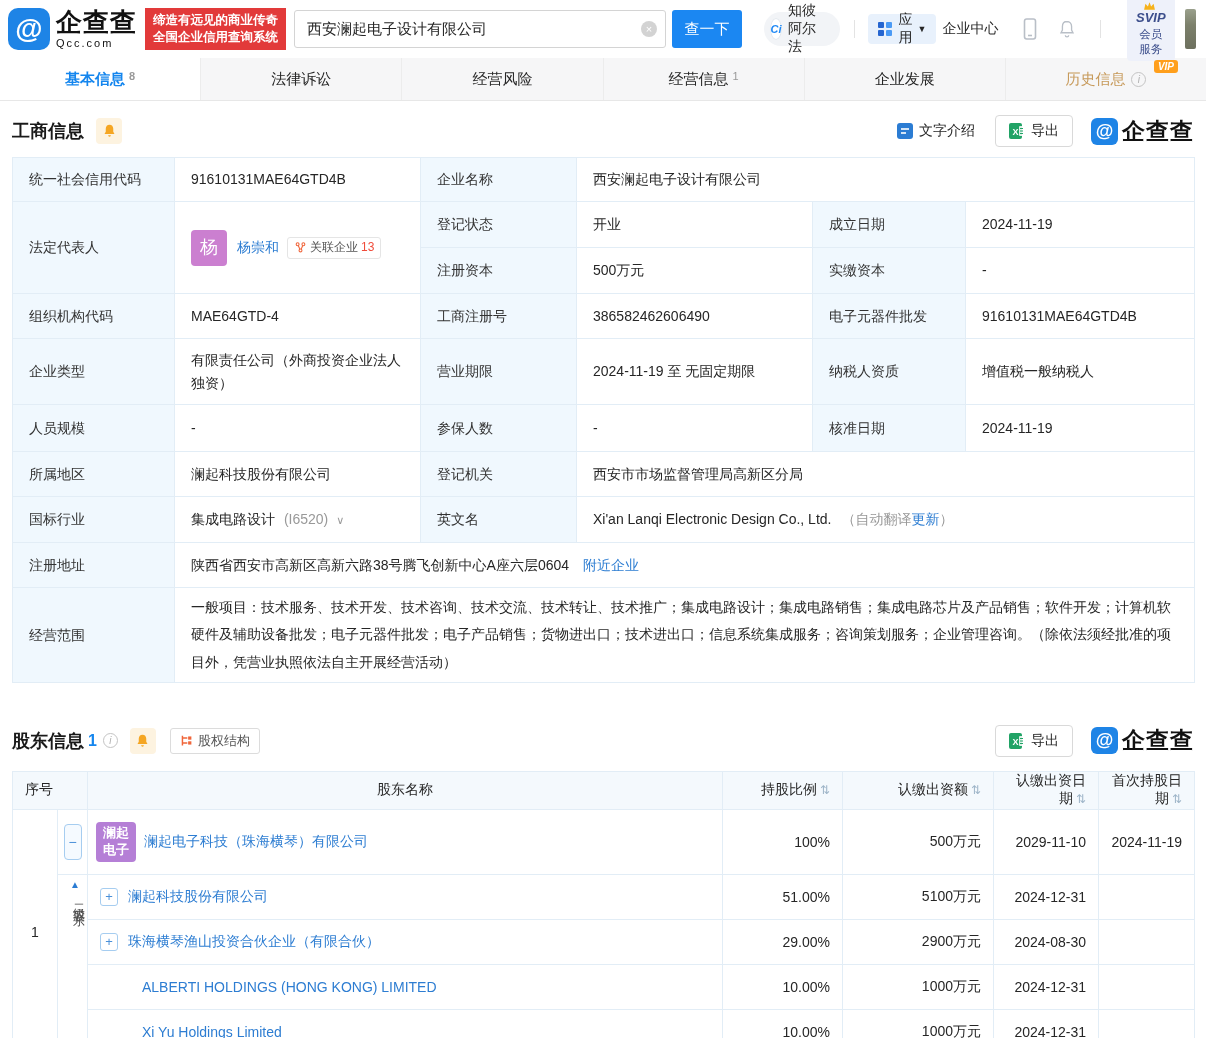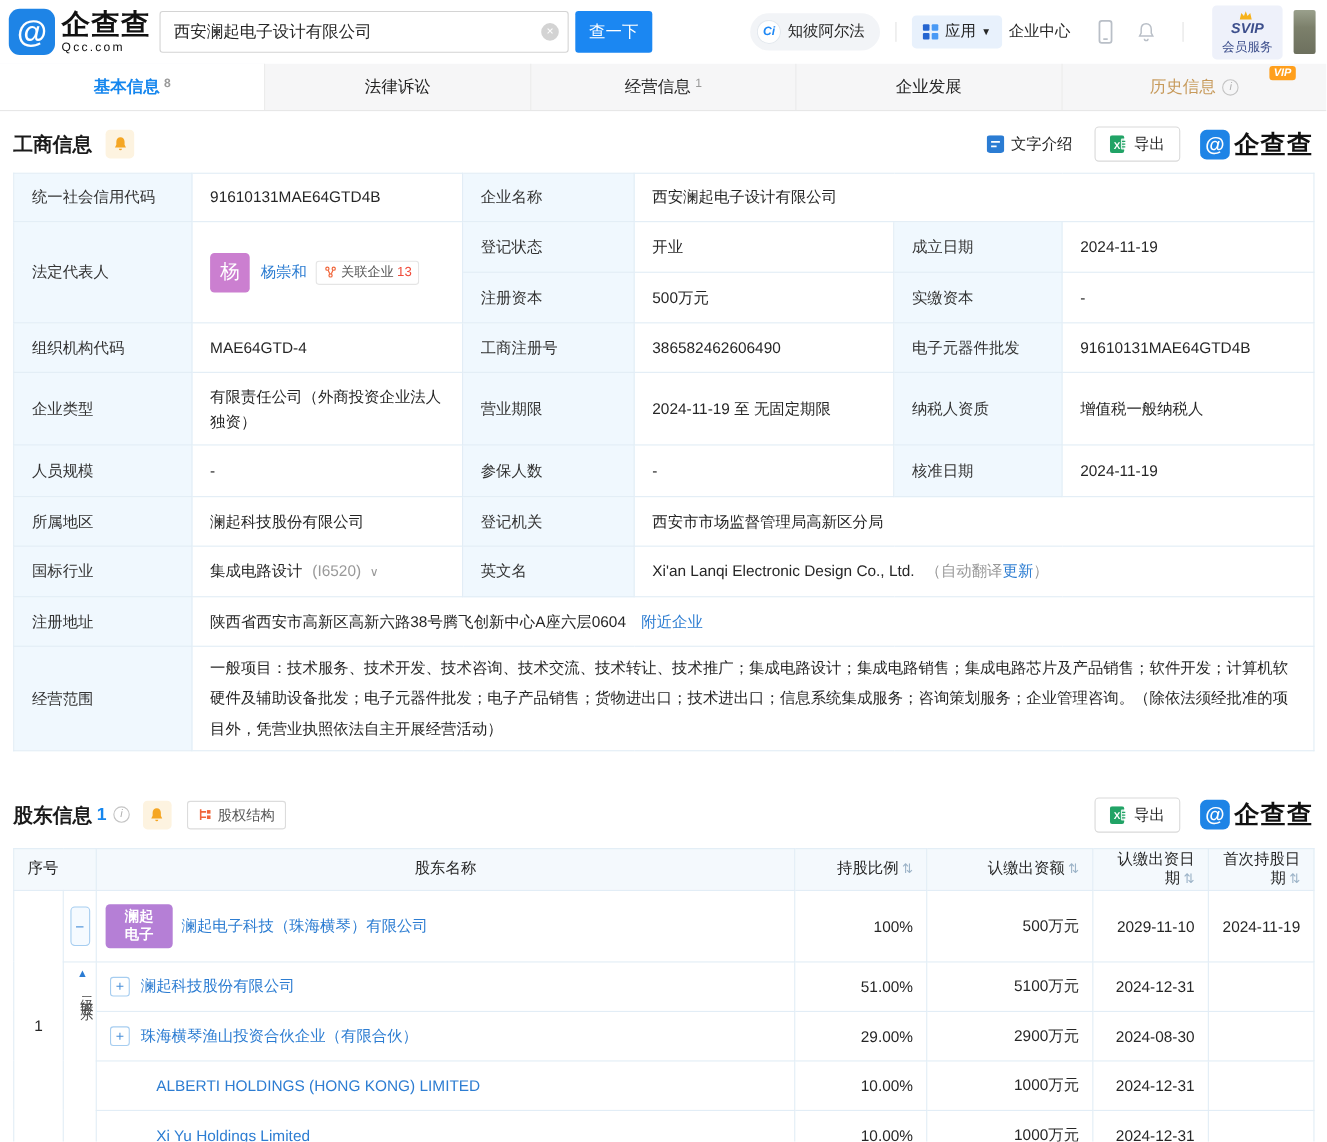--- a/index.html
+++ b/index.html
@@ -120,21 +120,21 @@
   th.amt { padding-right:45px;margin-left:29px; }
   .row-main { height:65px; }
   .row-sub { height:45px; }
   .toggle-v { width:18px; height:36px; border:1px solid #a6cdf0; border-radius:4px; background:#f5faff;
               color:#4a90d9; font-size:14px; display:flex; align-items:center; justify-content:center;
               cursor:pointer; margin:0 auto; }
   .toggle-s { width:18px; height:18px; border:1px solid #a6cdf0; border-radius:3px; background:#fff;
               color:#4a90d9; font-size:13px; line-height:16px; text-align:center; cursor:pointer;
               flex:none; display:inline-block; }
   .name-flex { display:flex; align-items:center; }
-  .sh-logo { width:61px; height:40px; border-radius:4px; background:#b57fd6; color:#fff; font-size:13px;
+  .sh-logo { width:40px; height:40px; border-radius:4px; background:#b57fd6; color:#fff; font-size:13px;
              font-weight:bold; line-height:1.3; display:flex; flex-direction:column; align-items:center;
              justify-content:center; flex:none; margin-right:8px; }
   td.level-cell { padding:8px 2px; text-align:center; vertical-align:top; }
   .tri-up { color:#2b7cd3; font-size:10px; line-height:12px; }
   .v-label { writing-mode:vertical-rl; letter-spacing:3px; font-size:12px; color:#4a4a4a; margin-top:4px;
              display:inline-block; }
   .indent { padding-left:54px !important; }
   .sub-name { margin-left:10px; }
 </style>
 </head>
@@ -144,20 +144,24 @@
 
   <div class="hdr">
     <div class="logo-wrap">
       <div class="logo-ic">
           <span>@</span>
         </div>
       <div class="logo-txt">
         <div class="cn">企查查</div>
         <div class="en">Qcc.com</div>
       </div>
+    </div>
+    <div class="slogan">
+      <div>缔造有远见的商业传奇</div>
+      <div>全国企业信用查询系统</div>
     </div>
     <div class="search-area">
       <div class="search-box">
         <input type="text" value="西安澜起电子设计有限公司" style="">
         <span class="clear-ic">×</span>
       </div>
       <button class="search-btn">查一下</button>
     </div>
     <div class="hdr-right">
       <div class="pill">
@@ -202,20 +206,23 @@
     </div>
   </div>
 
   <div class="nav">
     <div class="tab active">
       <span>基本信息</span>
       <span class="badge">8</span>
     </div>
     <div class="tab">
       <span>法律诉讼</span>
+    </div>
+    <div class="tab">
+      <span>经营风险</span>
     </div>
     <div class="tab">
       <span>经营信息</span>
       <span class="badge">1</span>
     </div>
     <div class="tab">
       <span>企业发展</span>
     </div>
     <div class="tab history">
       <span class="vip-tag">VIP</span>

